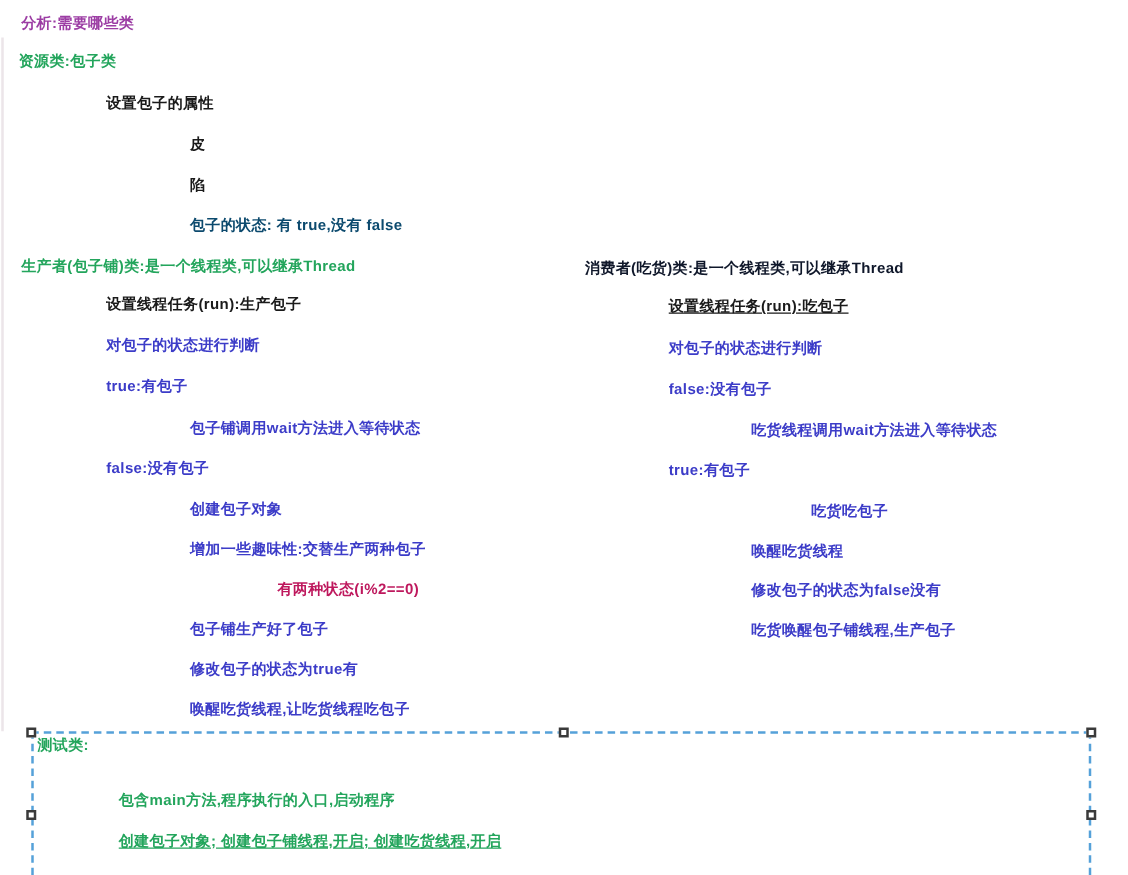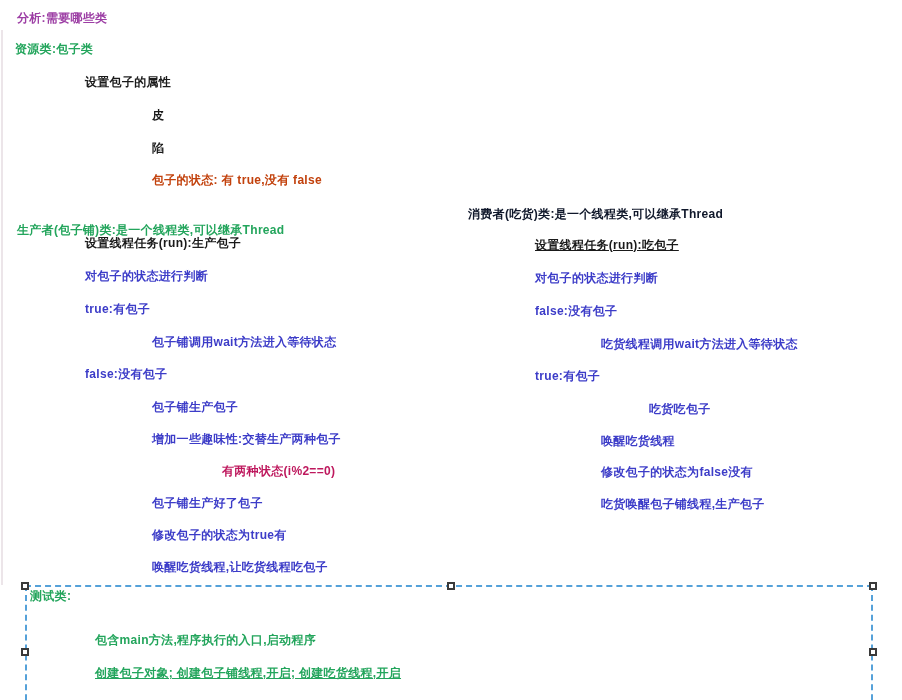--- a/index.html
+++ b/index.html
@@ -48,28 +48,28 @@
 <body>
 
 <div id="canvas">
   <div id="canvas-edge"></div>
   <div id="notes-layer">
       <div class="line" style="left: 17px; top: 8px; color: rgb(156, 61, 164);">分析:需要哪些类</div>
       <div class="line" style="left: 15px; top: 39px; color: rgb(35, 165, 92);">资源类:包子类</div>
       <div class="line" style="left: 85px; top: 72px; color: rgb(26, 26, 26);">设置包子的属性</div>
       <div class="line" style="left: 152px; top: 105px; color: rgb(26, 26, 26);">皮</div>
       <div class="line" style="left: 152px; top: 138px; color: rgb(26, 26, 26);">陷</div>
-      <div class="line" style="left: 152px; top: 170px; color: #c2410c;">包子的状态: 有 true,没有 false</div>
-      <div class="line" style="left: 17px; top: 220px; color: rgb(35, 165, 92);">生产者(包子铺)类:是一个线程类,可以继承Thread</div>
+      <div class="line" style="left: 152px; top: 170px; color: #0c4a6e;">包子的状态: 有 true,没有 false</div>
+      <div class="line" style="left: 17px; top: 203px; color: rgb(35, 165, 92);">生产者(包子铺)类:是一个线程类,可以继承Thread</div>
       <div class="line" style="left: 85px; top: 233px; color: rgb(26, 26, 26);">设置线程任务(run):生产包子</div>
       <div class="line" style="left: 85px; top: 266px; color: rgb(60, 60, 200);">对包子的状态进行判断</div>
       <div class="line" style="left: 85px; top: 299px; color: rgb(60, 60, 200);">true:有包子</div>
       <div class="line" style="left: 152px; top: 332px; color: rgb(60, 60, 200);">包子铺调用wait方法进入等待状态</div>
       <div class="line" style="left: 85px; top: 364px; color: rgb(60, 60, 200);">false:没有包子</div>
-      <div class="line" style="left: 152px; top: 397px; color: rgb(60, 60, 200);">包子铺生产包子</div>
+      <div class="line" style="left: 152px; top: 397px; color: rgb(60, 60, 200);">创建包子对象</div>
       <div class="line" style="left: 152px; top: 429px; color: rgb(60, 60, 200);">增加一些趣味性:交替生产两种包子</div>
       <div class="line" style="left: 222px; top: 461px; color: #be185d;">有两种状态(i%2==0)</div>
       <div class="line" style="left: 152px; top: 493px; color: rgb(60, 60, 200);">包子铺生产好了包子</div>
       <div class="line" style="left: 152px; top: 525px; color: rgb(60, 60, 200);">修改包子的状态为true有</div>
       <div class="line" style="left: 152px; top: 557px; color: rgb(60, 60, 200);">唤醒吃货线程,让吃货线程吃包子</div>
       <div class="line" style="left: 468px; top: 204px; color: #0f172a;">消费者(吃货)类:是一个线程类,可以继承Thread</div>
       <div class="line" style="left: 535px; top: 235px; color: rgb(26, 26, 26); text-decoration: underline;">设置线程任务(run):吃包子</div>
       <div class="line" style="left: 535px; top: 268px; color: rgb(60, 60, 200);">对包子的状态进行判断</div>
       <div class="line" style="left: 535px; top: 301px; color: rgb(60, 60, 200);">false:没有包子</div>
       <div class="line" style="left: 601px; top: 334px; color: rgb(60, 60, 200);">吃货线程调用wait方法进入等待状态</div>

